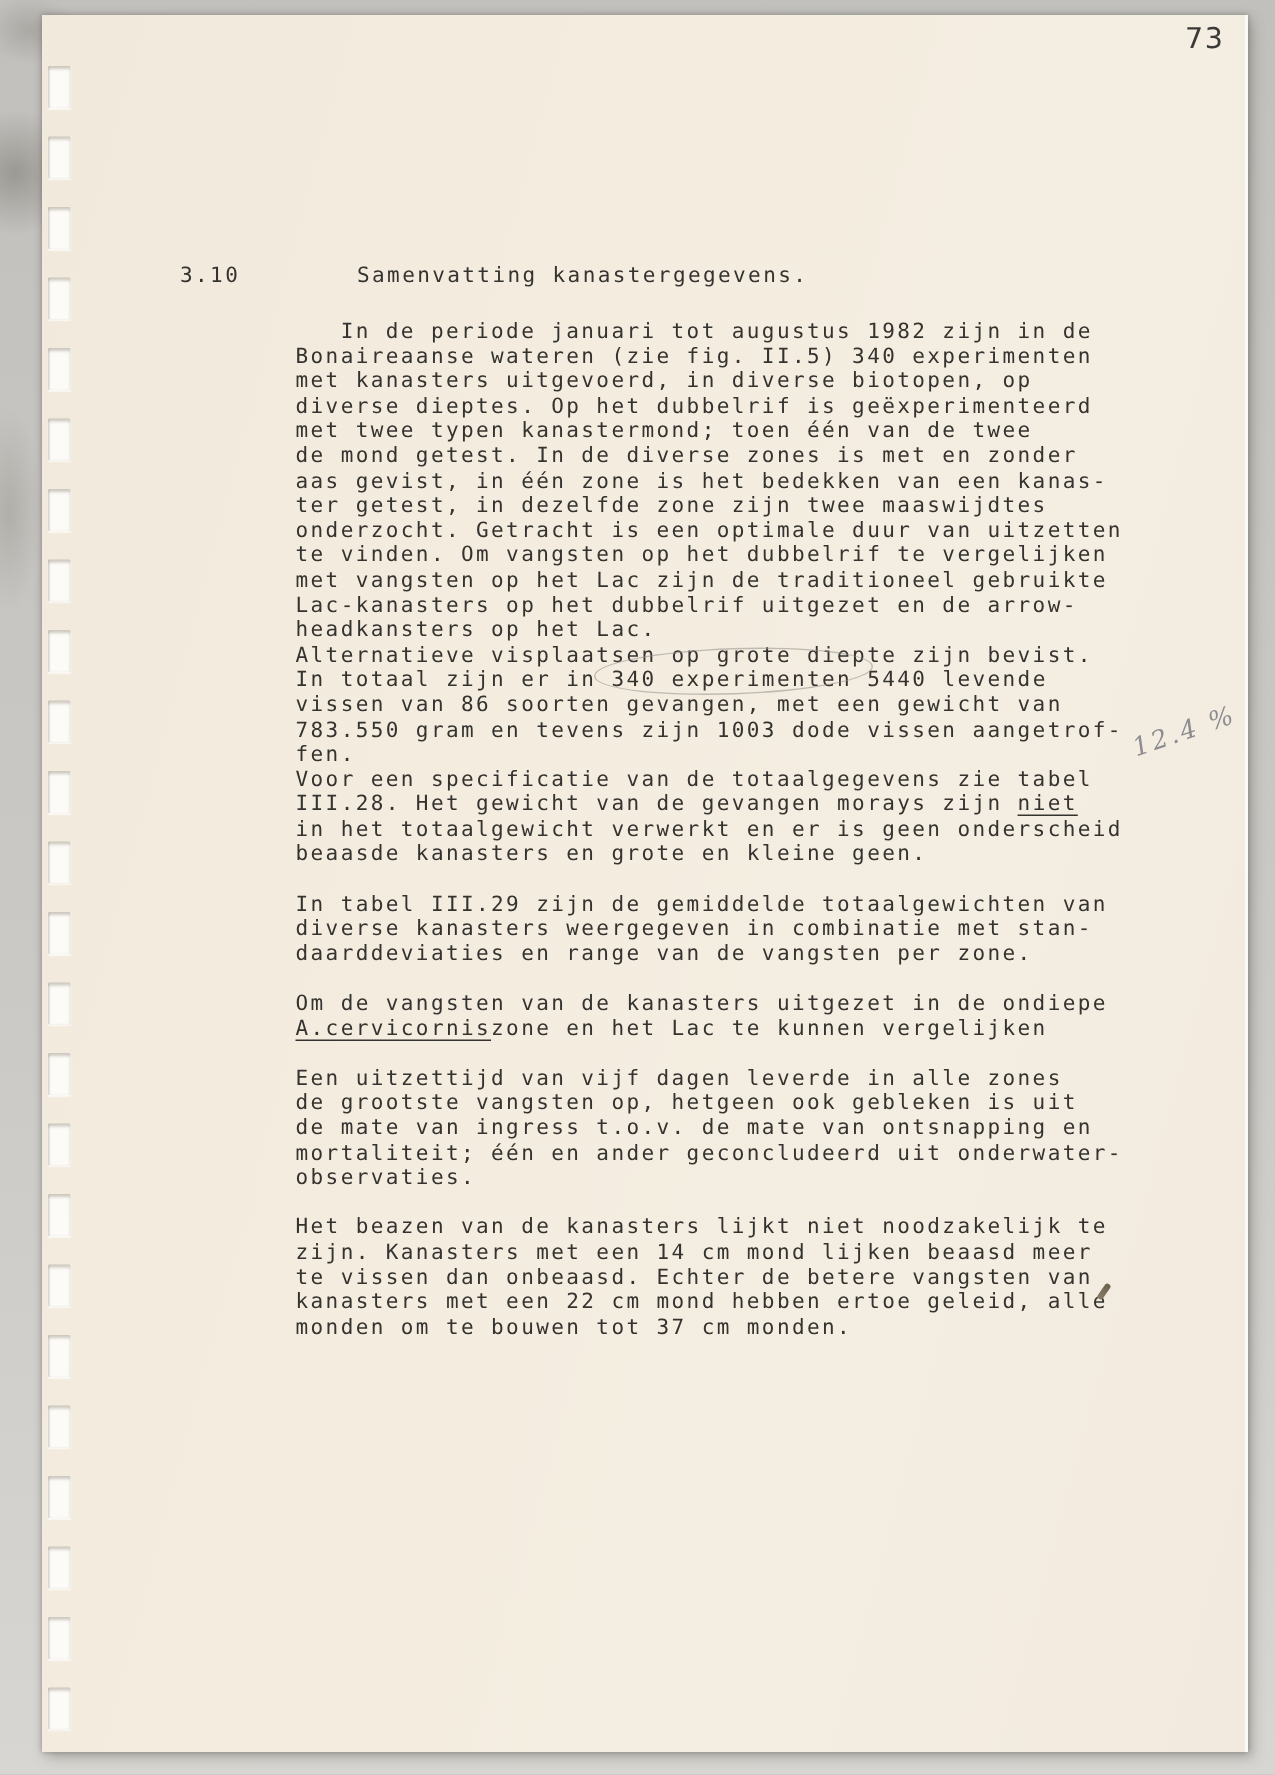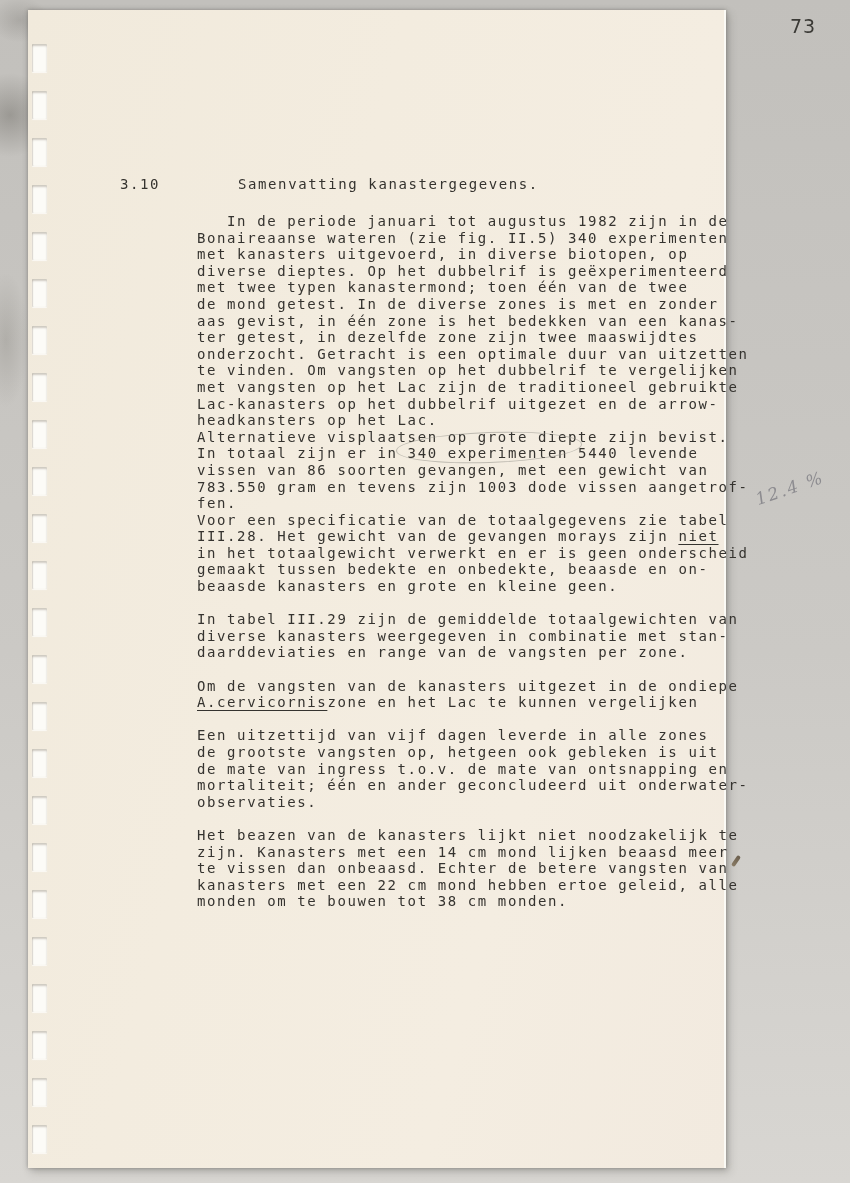--- a/index.html
+++ b/index.html
@@ -18,21 +18,21 @@
   }
   .scan{
     position:relative;width:850px;height:1183px;
     background:
       radial-gradient(60px 60px at 10px 115px, rgba(95,92,86,.40), transparent 70%),
       radial-gradient(30px 90px at 6px 340px, rgba(120,117,110,.28), transparent 75%),
       radial-gradient(40px 30px at 20px 20px, rgba(100,97,92,.25), transparent 75%),
       linear-gradient(180deg,#c2c0bc 0%, #cbc9c5 55%, #d8d6d2 100%);
   }
   .page{
-    position:absolute;left:28px;top:10px;width:698px;height:1158px;
+    position:absolute;left:28px;top:10px;width:804px;height:1158px;
     background:linear-gradient(105deg,#f1eadc 0%, var(--paper) 38%, #f4ede1 70%, #f2eadf 100%);
     box-shadow:0 0 4px rgba(90,88,84,.55), 3px 4px 8px rgba(90,88,84,.30);
     border-right:2px solid #fbfaf5;
   }
   .holes{position:absolute;left:4px;top:0;width:15px;height:100%;}
   .hole{
     position:absolute;left:0;width:15px;height:28px;
     background:var(--hole);
     box-shadow:inset 0 2px 2px rgba(125,115,98,.35), inset 1px 0 1px rgba(125,115,98,.18), 0 1px 1px rgba(255,255,255,.7);
     border-radius:1px;
@@ -130,21 +130,20 @@
           <div class="line">Lac-kanasters op het dubbelrif uitgezet en de arrow-</div>
           <div class="line">headkansters op het Lac.</div>
           <div class="line">Alternatieve visplaatsen op grote diepte zijn bevist.</div>
           <div class="line">In totaal zijn er in 340 <span class="pc">experimenten</span> 5440 levende</div>
           <div class="line">vissen van 86 soorten gevangen, met een gewicht van</div>
           <div class="line">783.550 gram en tevens zijn 1003 dode vissen aangetrof-</div>
           <div class="line">fen.</div>
           <div class="line">Voor een specificatie van de totaalgegevens zie tabel</div>
           <div class="line">III.28. Het gewicht van de gevangen morays zijn <span class="u">niet</span></div>
           <div class="line">in het totaalgewicht verwerkt en er is geen onderscheid</div>
-          <div class="line">gemaakt tussen bedekte en onbedekte, beaasde en on-</div>
           <div class="line">beaasde kanasters en grote en kleine geen.</div>
         </div>
         <div class="para">
           <div class="line">In tabel III.29 zijn de gemiddelde totaalgewichten van</div>
           <div class="line">diverse kanasters weergegeven in combinatie met stan-</div>
           <div class="line">daarddeviaties en range van de vangsten per zone.</div>
         </div>
         <div class="para">
           <div class="line">Om de vangsten van de kanasters uitgezet in de ondiepe</div>
           <div class="line"><span class="u">A.cervicornis</span>zone en het Lac te kunnen vergelijken</div>
@@ -154,19 +153,19 @@
           <div class="line">de grootste vangsten op, hetgeen ook gebleken is uit</div>
           <div class="line">de mate van ingress t.o.v. de mate van ontsnapping en</div>
           <div class="line">mortaliteit; één en ander geconcludeerd uit onderwater-</div>
           <div class="line">observaties.</div>
         </div>
         <div class="para">
           <div class="line">Het beazen van de kanasters lijkt niet noodzakelijk te</div>
           <div class="line">zijn. Kanasters met een 14 cm mond lijken beaasd meer</div>
           <div class="line">te vissen dan onbeaasd. Echter de betere vangsten van</div>
           <div class="line">kanasters met een 22 cm mond hebben ertoe geleid, alle</div>
-          <div class="line">monden om te bouwen tot 38 cm monden.</div>
+          <div class="line">monden om te bouwen tot 37 cm monden.</div>
         </div>
       </div>
     <div class="margin-note">12.4 %</div>
     <div class="pencil-tick"></div>
   </div>
 </div>
 
 </body></html>

